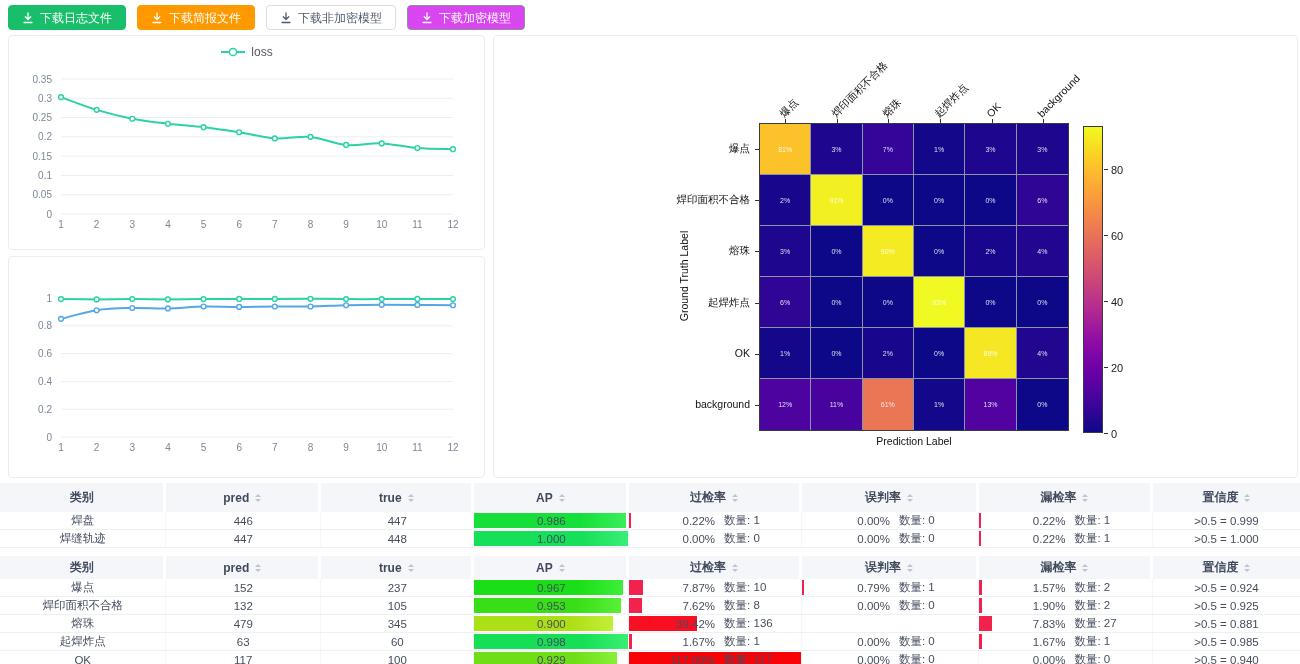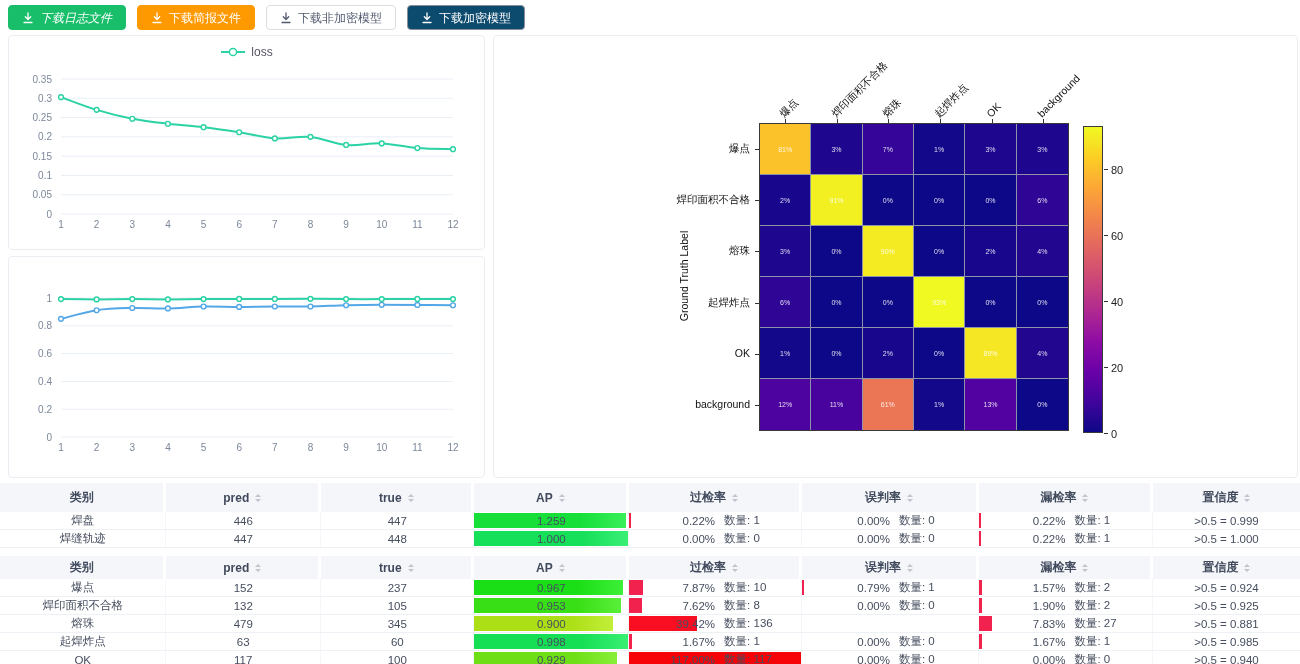--- a/index.html
+++ b/index.html
@@ -54,39 +54,39 @@
   .td.pctcell{justify-content:flex-start}
   .pctcell .pct{width:50%;text-align:right}
   .pctcell .cnt{margin-left:9px;text-align:left}
 </style>
 </head>
 <body>
 
 <div id="app">
 
   <div class="toolbar">
-    <button class="btn" style="background: rgb(25, 190, 107); color: rgb(255, 255, 255); border-color: rgb(25, 190, 107); font-style: italic;">
+    <button class="btn" style="background: rgb(25, 190, 107); color: rgb(255, 255, 255); border-color: rgb(25, 190, 107);">
       <svg width="12" height="12" viewBox="0 0 12 12">
           <path d="M6 1v6M3.3 4.8L6 7.5 8.7 4.8M2 10.5h8" stroke="currentColor" fill="none" stroke-width="1.3" stroke-linecap="round" stroke-linejoin="round"></path>
         </svg>
       <span>下载日志文件</span>
     </button>
     <button class="btn" style="background: rgb(255, 153, 0); color: rgb(255, 255, 255); border-color: rgb(255, 153, 0);">
       <svg width="12" height="12" viewBox="0 0 12 12">
           <path d="M6 1v6M3.3 4.8L6 7.5 8.7 4.8M2 10.5h8" stroke="currentColor" fill="none" stroke-width="1.3" stroke-linecap="round" stroke-linejoin="round"></path>
         </svg>
       <span>下载简报文件</span>
     </button>
     <button class="btn" style="background: rgb(255, 255, 255); color: rgb(81, 90, 110); border-color: rgb(220, 222, 226);">
       <svg width="12" height="12" viewBox="0 0 12 12">
           <path d="M6 1v6M3.3 4.8L6 7.5 8.7 4.8M2 10.5h8" stroke="currentColor" fill="none" stroke-width="1.3" stroke-linecap="round" stroke-linejoin="round"></path>
         </svg>
       <span>下载非加密模型</span>
     </button>
-    <button class="btn" style="background: #0c4a6e; color: rgb(255, 255, 255); border-color: rgb(138, 144, 153);">
+    <button class="btn" style="background: #d946ef; color: rgb(255, 255, 255); border-color: rgb(138, 144, 153);">
       <svg width="12" height="12" viewBox="0 0 12 12">
           <path d="M6 1v6M3.3 4.8L6 7.5 8.7 4.8M2 10.5h8" stroke="currentColor" fill="none" stroke-width="1.3" stroke-linecap="round" stroke-linejoin="round"></path>
         </svg>
       <span>下载加密模型</span>
     </button>
   </div>
 
   <div class="card" id="card-loss">
     <div class="legend" id="legend-0">
         <span class="legend-item">
@@ -192,20 +192,21 @@
         <circle cx="301.45454545454544" cy="49.47900000000001" r="2.4" fill="#fff" stroke="#54a7e6" stroke-width="1.4"></circle>
         <circle cx="337.09090909090907" cy="48.22800000000001" r="2.4" fill="#fff" stroke="#54a7e6" stroke-width="1.4"></circle>
         <circle cx="372.7272727272727" cy="47.81100000000001" r="2.4" fill="#fff" stroke="#54a7e6" stroke-width="1.4"></circle>
         <circle cx="408.3636363636363" cy="47.95000000000002" r="2.4" fill="#fff" stroke="#54a7e6" stroke-width="1.4"></circle>
         <circle cx="443.99999999999994" cy="48.22800000000001" r="2.4" fill="#fff" stroke="#54a7e6" stroke-width="1.4"></circle>
       </svg>
   </div>
 
   <div class="card" id="card-matrix">
     <div class="cm-ylabel">Ground Truth Label</div>
+    <div class="cm-xlabel">Prediction Label</div>
     <div id="cm-collabels">
         <div class="cm-collabel" style="left: 291.833px; top: 70px;">爆点</div>
         <div class="cm-tick-x" style="left: 290.833px; top: 83px;"></div>
         <div class="cm-collabel" style="left: 343.5px; top: 70px;">焊印面积不合格</div>
         <div class="cm-tick-x" style="left: 342.5px; top: 83px;"></div>
         <div class="cm-collabel" style="left: 395.167px; top: 70px;">熔珠</div>
         <div class="cm-tick-x" style="left: 394.167px; top: 83px;"></div>
         <div class="cm-collabel" style="left: 446.833px; top: 70px;">起焊炸点</div>
         <div class="cm-tick-x" style="left: 445.833px; top: 83px;"></div>
         <div class="cm-collabel" style="left: 498.5px; top: 70px;">OK</div>
@@ -412,21 +413,21 @@
           <span>焊盘</span>
         </div>
         <div class="td" style="width: 11.9%;">
           <span>446</span>
         </div>
         <div class="td" style="width: 11.8%;">
           <span>447</span>
         </div>
         <div class="td" style="width: 11.9%;">
           <div class="bar" style="width: 98.6%; background: linear-gradient(90deg, rgb(22, 223, 58) 0%, rgb(22, 223, 58) 70%, rgb(57, 239, 90) 100%);"></div>
-          <span>1.259</span>
+          <span>0.986</span>
         </div>
         <div class="td pctcell" style="width: 13.3%;">
           <div class="bar" style="width: 1.2%; background: rgb(242, 34, 78);"></div>
           <span class="pct">0.22%</span>
           <span class="cnt">数量: 1</span>
         </div>
         <div class="td pctcell" style="width: 13.6%;">
           <span class="pct">0.00%</span>
           <span class="cnt">数量: 0</span>
         </div>

